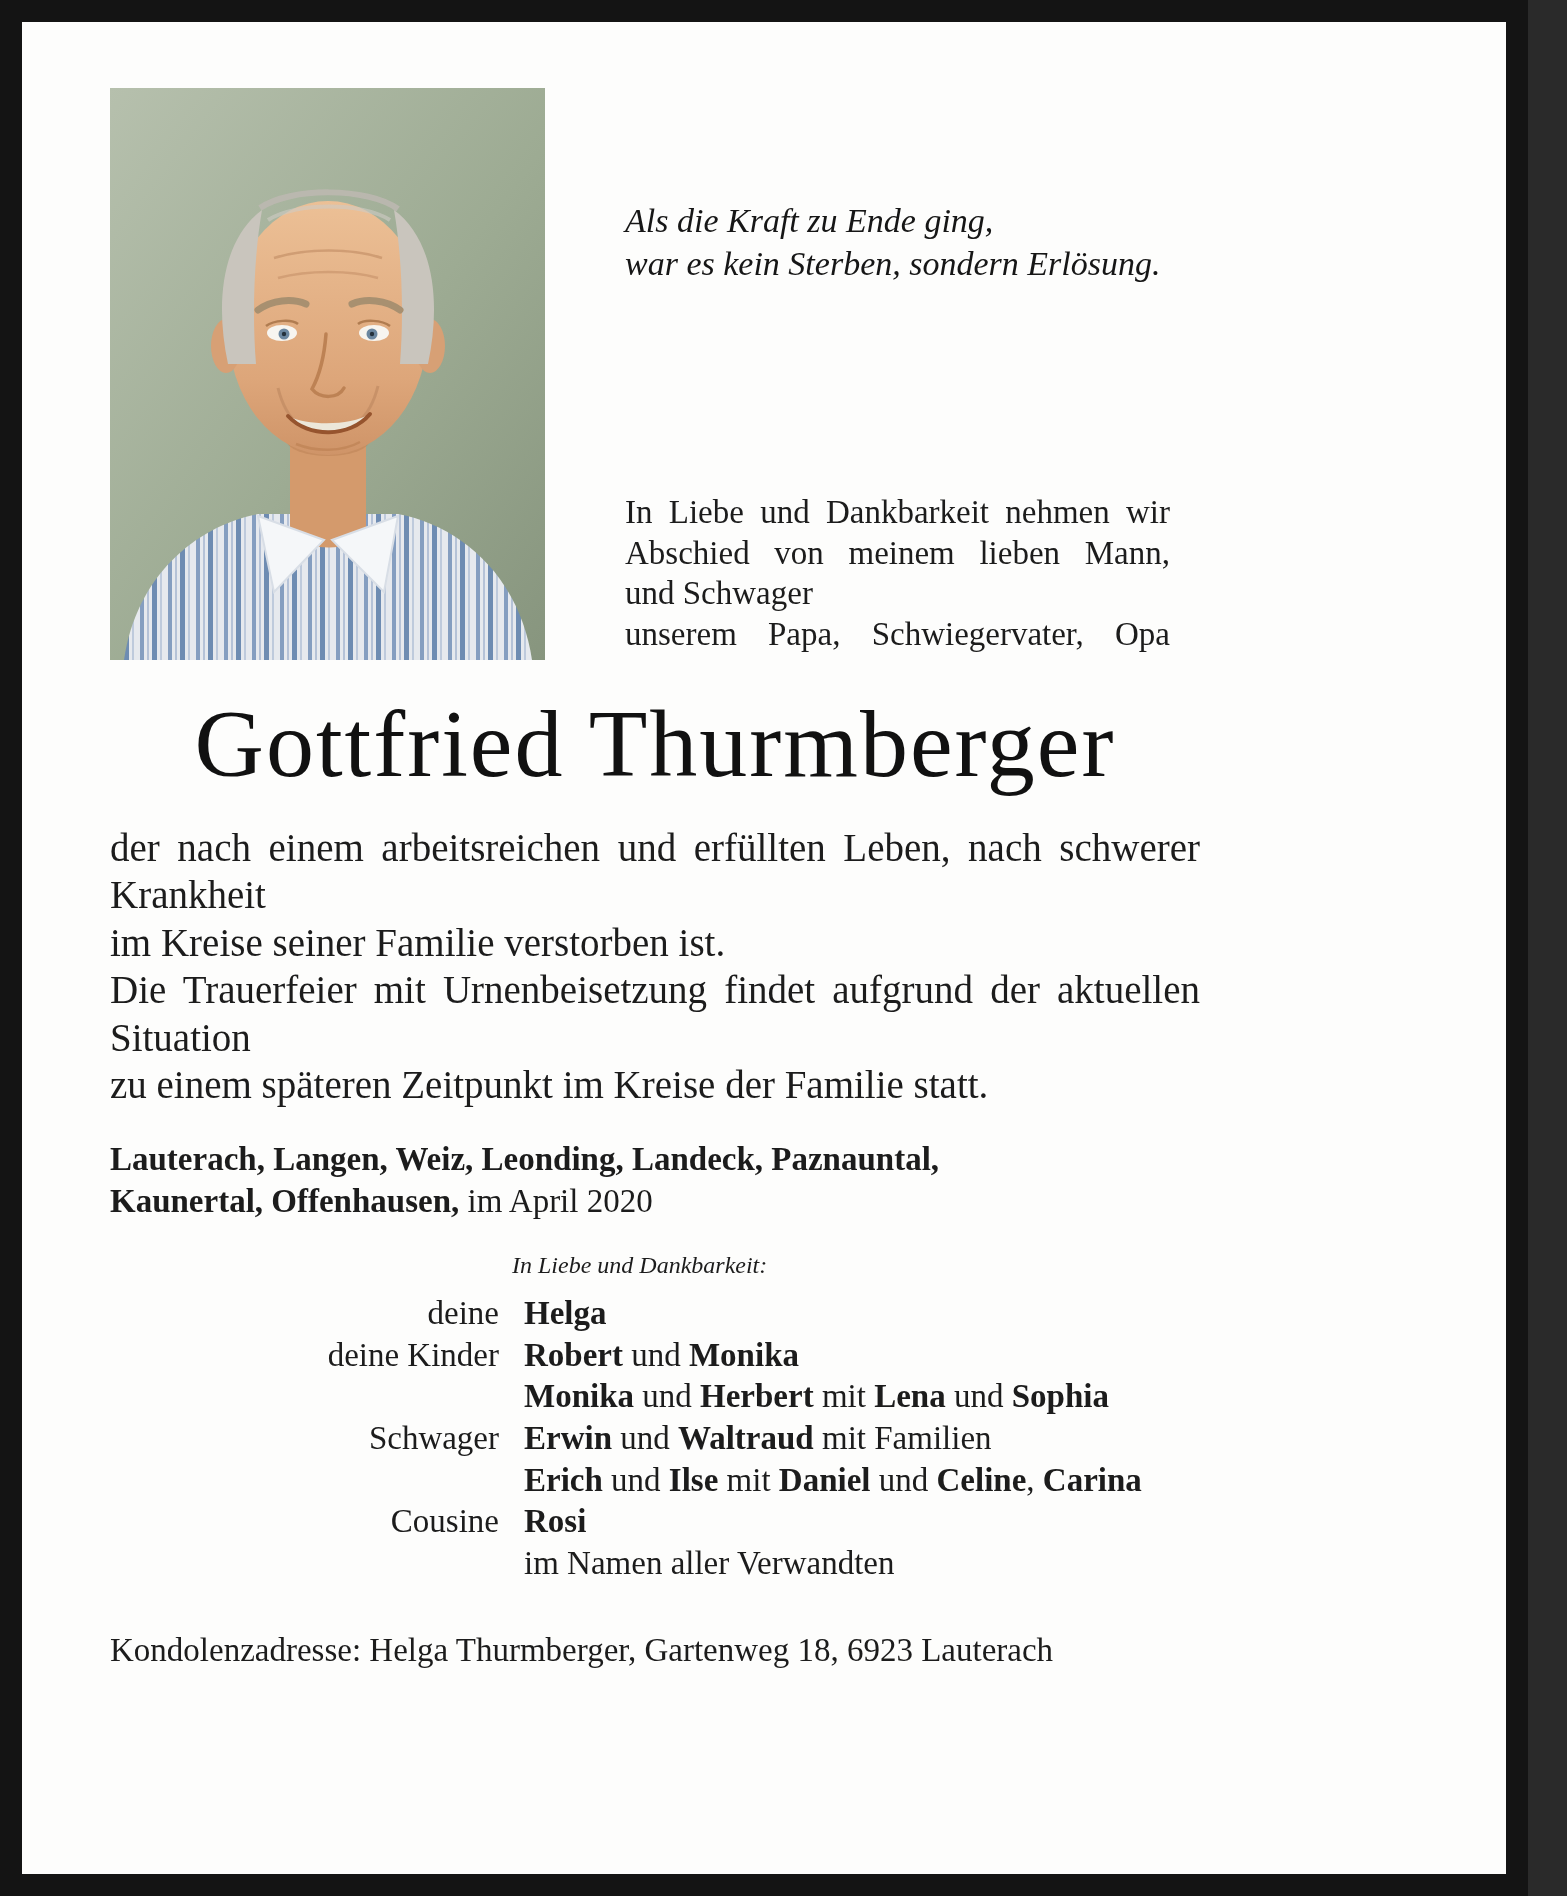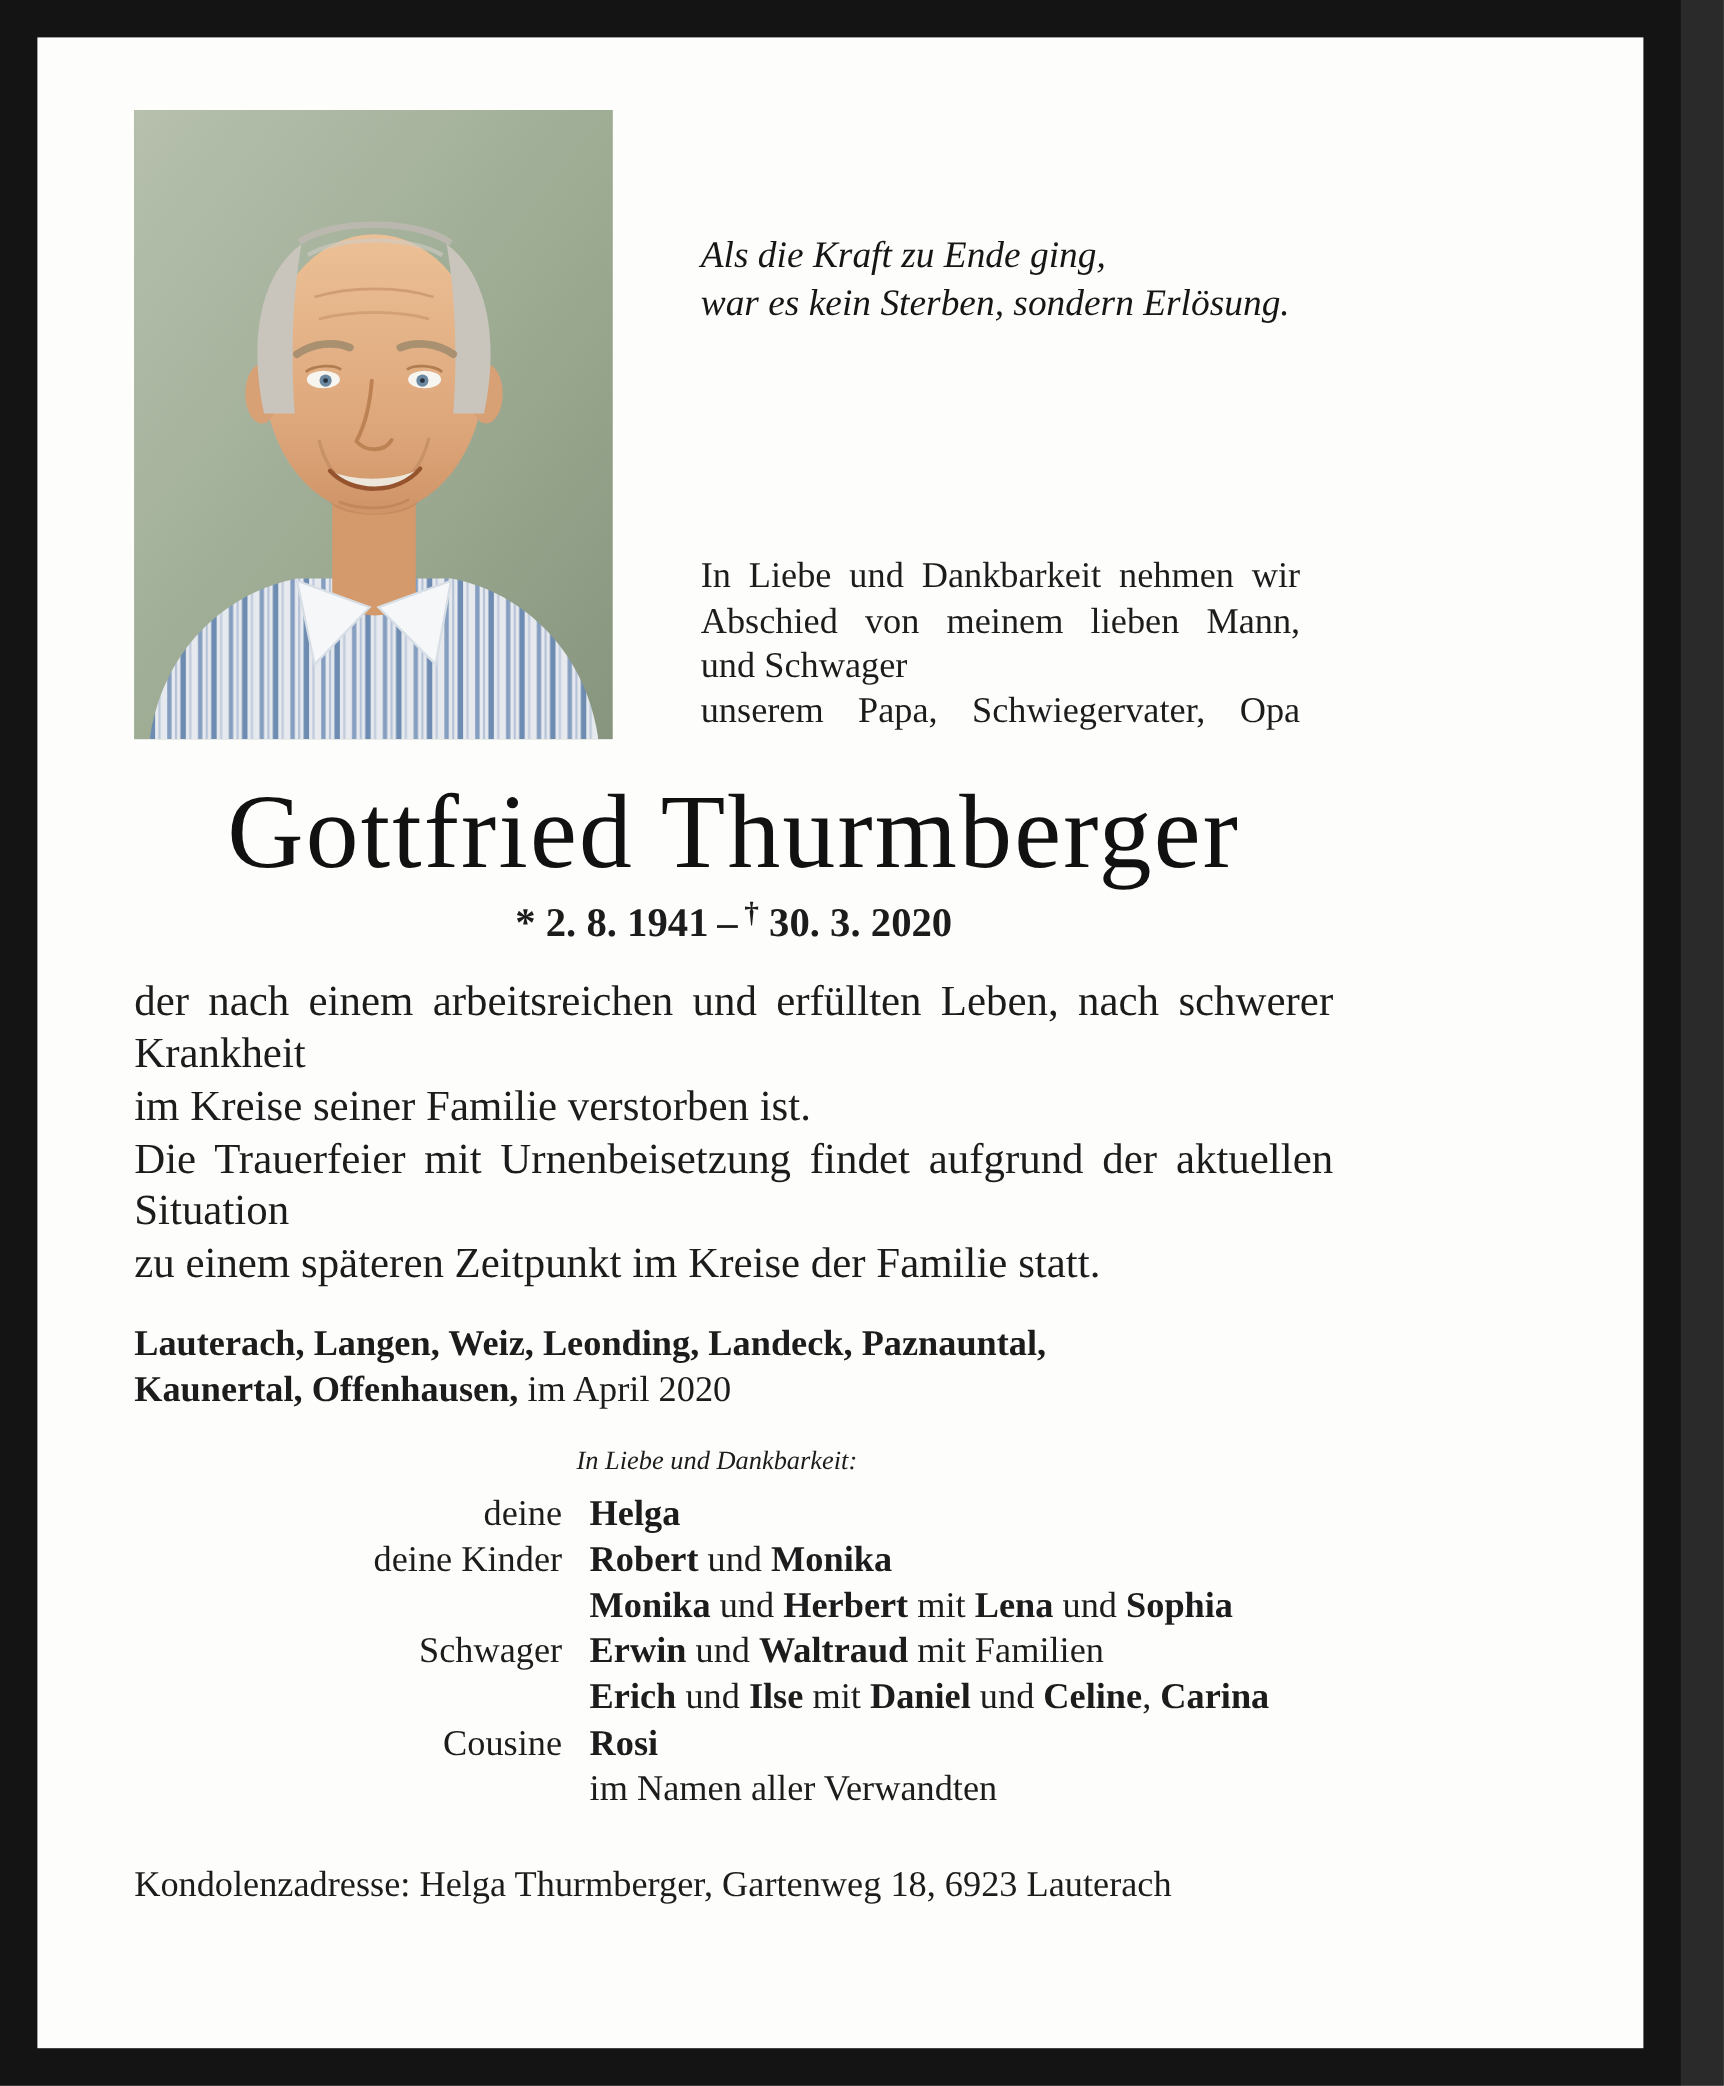--- a/index.html
+++ b/index.html
@@ -4,21 +4,21 @@
 <style>
   * { margin: 0; padding: 0; box-sizing: border-box; }
   html, body { background: #2a2a2a; }
   body { font-family: "Liberation Serif", "DejaVu Serif", serif; color: #1c1c1c; }
 
   .page {
     position: relative;
     width: 1528px;
     height: 1896px;
     background: #141414;
-    padding: 34px;
+    padding: 22px;
   }
   .inner {
     width: 100%;
     height: 100%;
     background: #fdfdfc;
     padding: 66px 0 0 88px;
     overflow: hidden;
   }
 
   .top-row { display: flex; }
@@ -194,24 +194,20 @@
           <div class="intro-line">In Liebe und Dankbarkeit nehmen wir</div>
           <div class="intro-line">Abschied von meinem lieben Mann,</div>
           <div class="intro-line last">und Schwager</div>
           <div class="intro-line">unserem Papa, Schwiegervater, Opa</div>
         </div>
       </div>
     </div>
 
     <div class="deceased-name">Gottfried Thurmberger</div>
 
-    <div class="life-dates">
-      <span>* 2. 8. 1941</span><span class="sep">–</span><span class="cross">†</span>
-      <span>30. 3. 2020</span>
-    </div>
 
     <div class="body-text">
       <div class="jline">der nach einem arbeitsreichen und erfüllten Leben, nach schwerer Krankheit</div>
       <div>im Kreise seiner Familie verstorben ist.</div>
       <div class="jline">Die Trauerfeier mit Urnenbeisetzung findet aufgrund der aktuellen Situation</div>
       <div>zu einem späteren Zeitpunkt im Kreise der Familie statt.</div>
     </div>
 
     <div class="places">
       <div class="b">Lauterach, Langen, Weiz, Leonding, Landeck, Paznauntal,</div>

